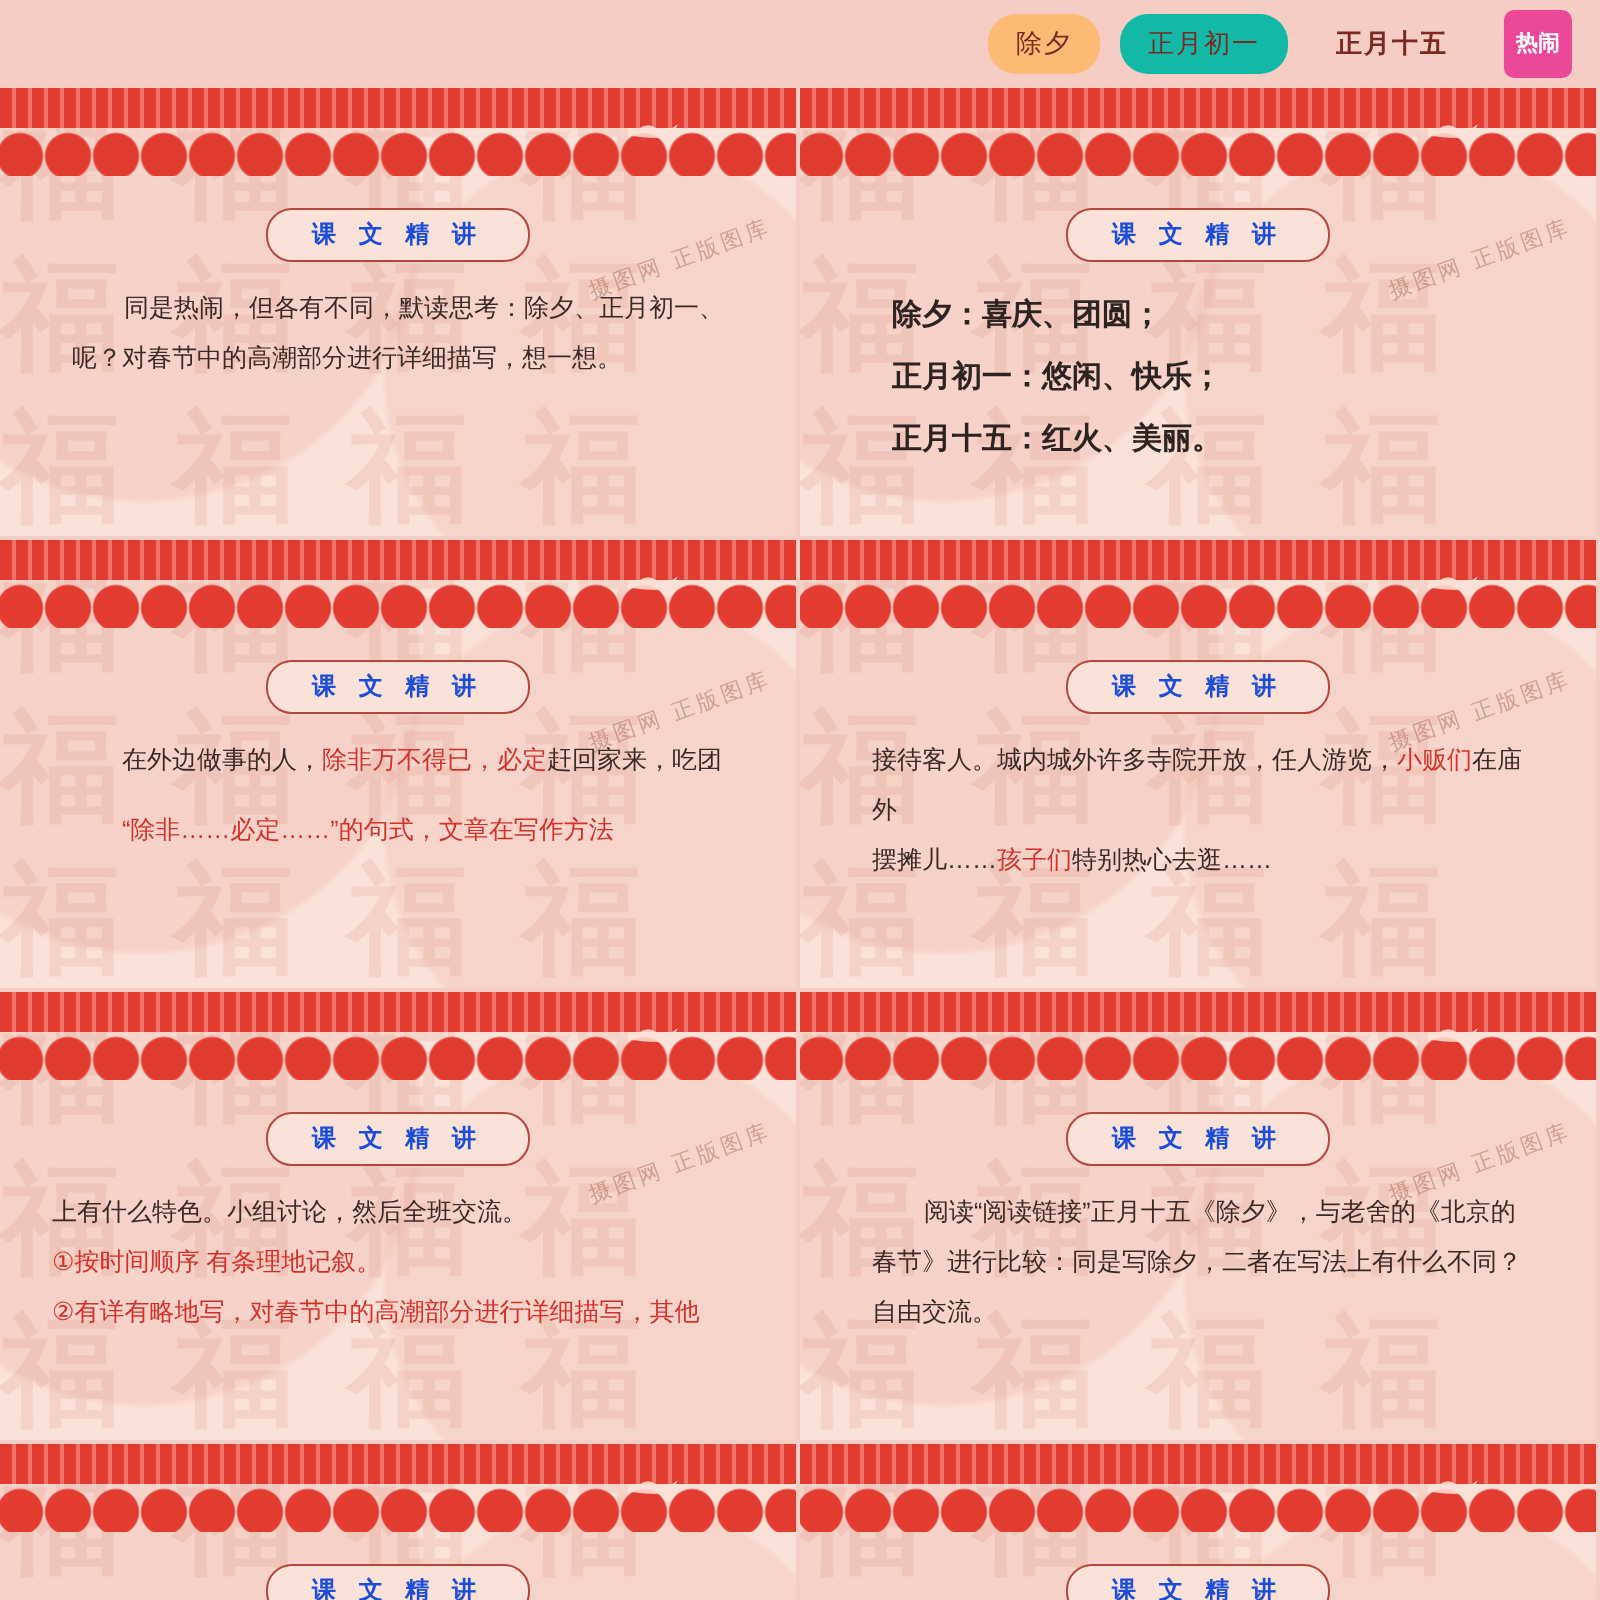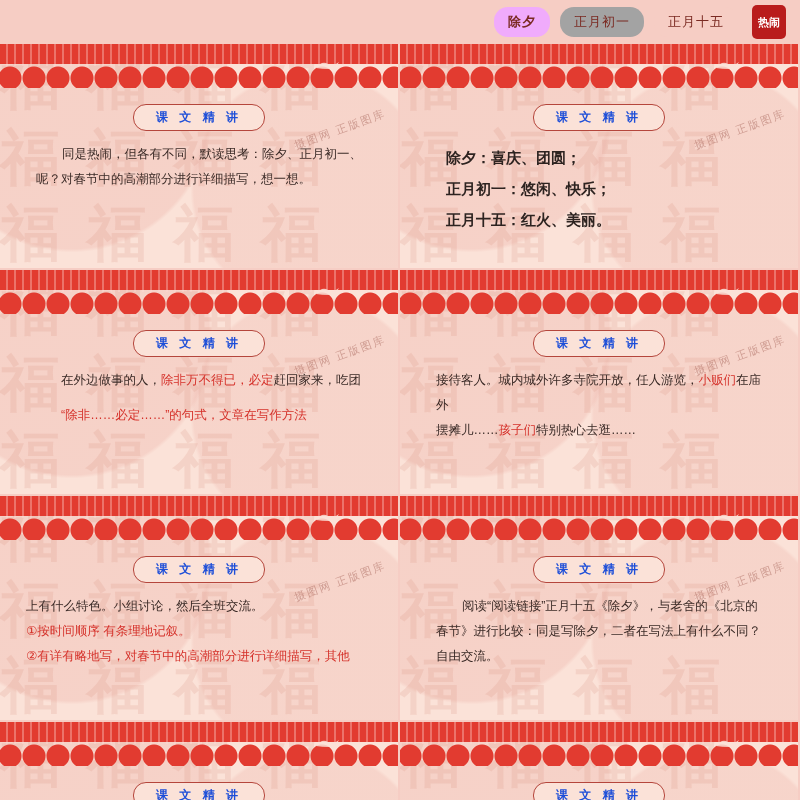--- a/index.html
+++ b/index.html
@@ -15,26 +15,26 @@
     position:absolute;top:0;left:0;width:800px;height:44px;
     background:#f6cdc4;
     display:flex;align-items:center;justify-content:flex-end;
     padding-right:14px;box-sizing:border-box;
   }
   .chip{
     font-size:13px;color:#7a2a22;
     padding:6px 14px;border-radius:14px;margin-left:10px;
     letter-spacing:1px;white-space:nowrap;
   }
-  .chip.c0{background:#f0abfc;font-weight:bold;}
-  .chip.c1{background:#a3a3a3;}
-  .chip.c2{background:#f6cdc4;}
+  .chip.c0{background:#fdba74;}
+  .chip.c1{background:#14b8a6;}
+  .chip.c2{background:#f6cdc4;font-weight:bold;}
   .brandmark{
     margin-left:14px;width:34px;height:34px;border-radius:5px;
-    background:#b91c1c;color:#fff;font-size:11px;line-height:12px;
+    background:#ec4899;color:#fff;font-size:11px;line-height:12px;
     display:flex;flex-direction:column;align-items:center;justify-content:center;
     font-weight:bold;
   }
   
   .grid{
     position:absolute;top:44px;left:0;width:800px;height:756px;
     display:grid;grid-template-columns:1fr 1fr;grid-auto-rows:226px;
     gap:0;
   }
   .slide{

